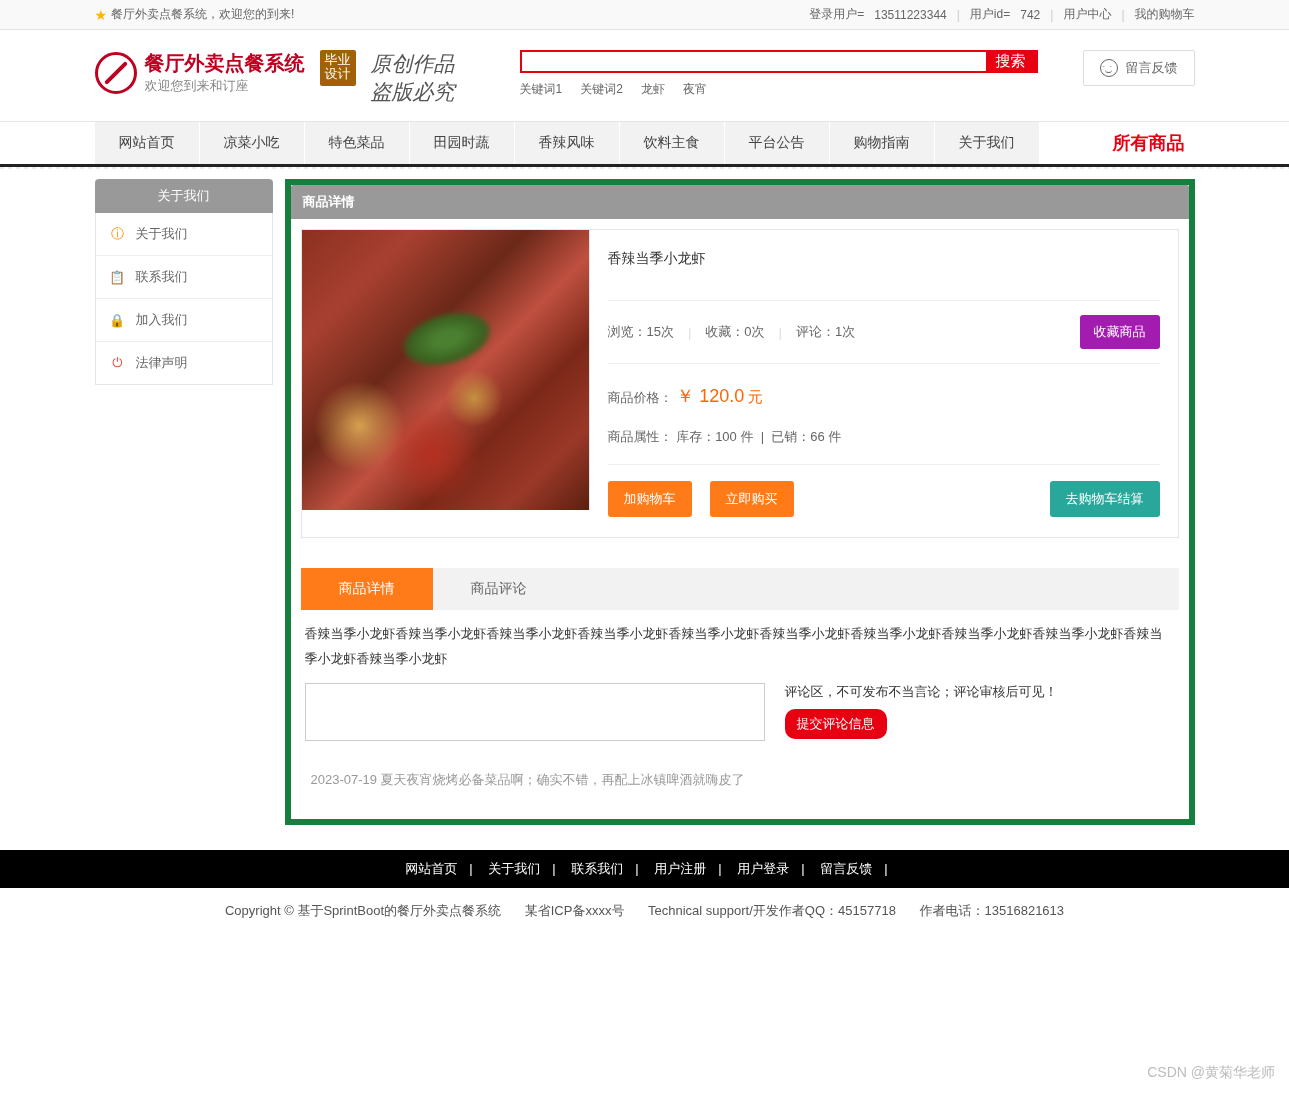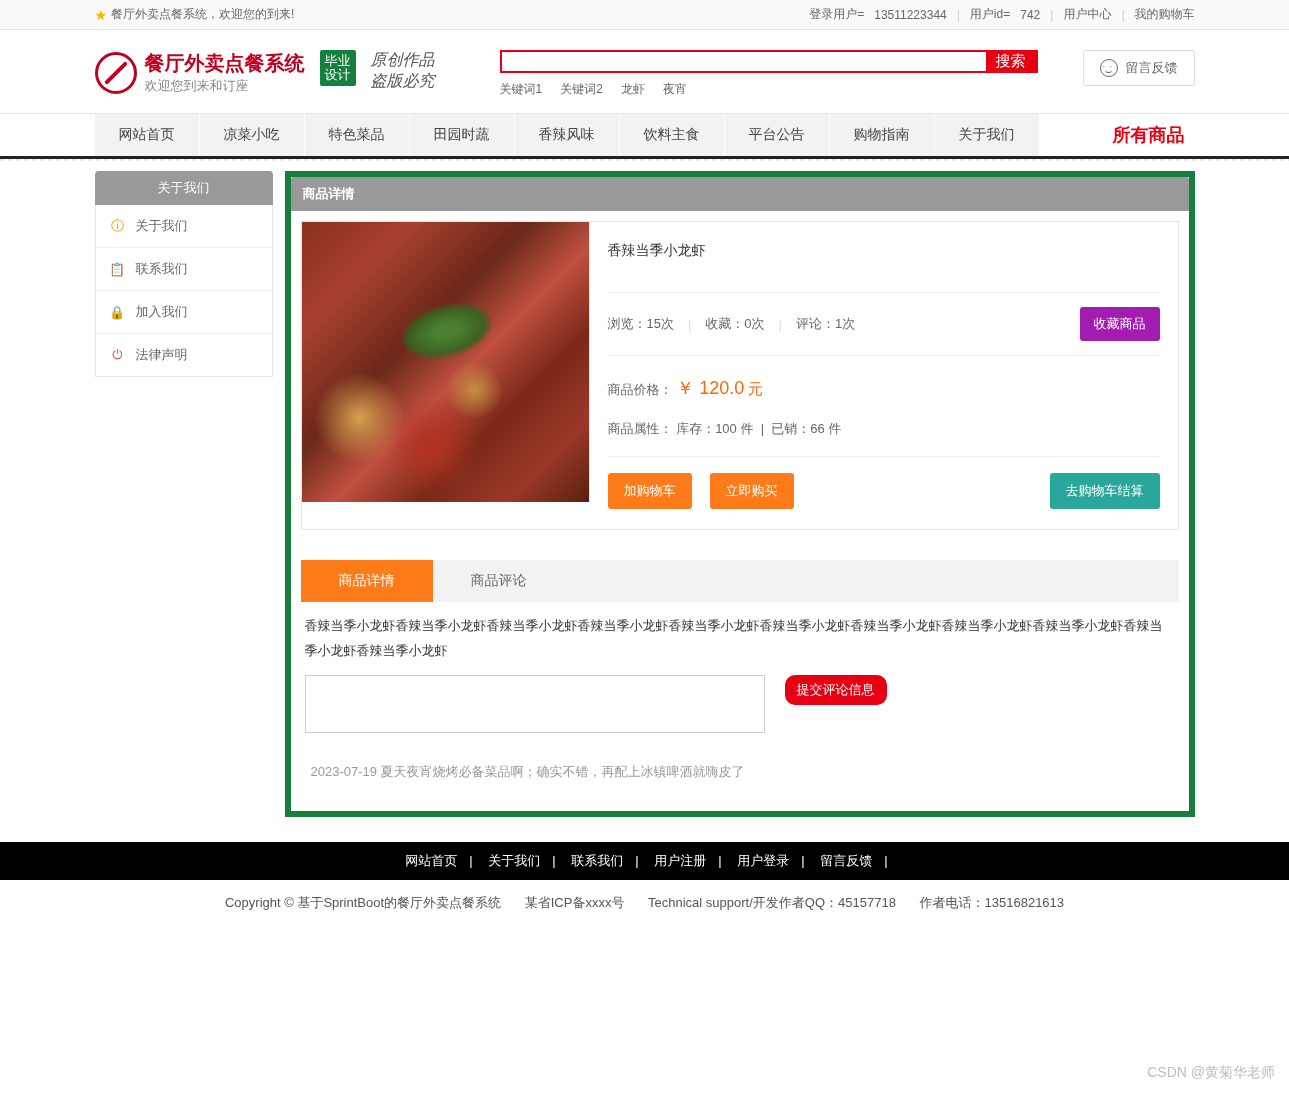--- a/index.html
+++ b/index.html
@@ -13,22 +13,22 @@
     .top-right a { color: #666; text-decoration: none; }
     .sep { color: #ccc; }
     
     .header { width: 1100px; margin: 0 auto; padding: 20px 0 10px; display: flex; align-items: flex-start; gap: 15px; }
     .logo-area { display: flex; align-items: center; gap: 8px; }
     .logo-circle { width: 42px; height: 42px; border: 3px solid #c00020; border-radius: 50%; position: relative; }
     .logo-circle::after { content: ""; position: absolute; width: 30px; height: 4px; background: #c00020; top: 50%; left: 50%; transform: translate(-50%,-50%) rotate(-45deg); border-radius: 2px; }
     .logo-text { display: flex; flex-direction: column; }
     .logo-title { font-size: 20px; font-weight: bold; color: #c00020; }
     .logo-sub { font-size: 13px; color: #888; }
-    .badge-box { width: 36px; height: 36px; background: #15803d; color: #fff; display: flex; flex-direction: column; align-items: center; justify-content: center; font-size: 13px; border-radius: 2px; line-height: 1.1; }
-    .slogan { display: flex; flex-direction: column; font-size: 16px; font-style: italic; color: #555; font-family: cursive; }
+    .badge-box { width: 36px; height: 36px; background: #a16207; color: #fff; display: flex; flex-direction: column; align-items: center; justify-content: center; font-size: 13px; border-radius: 2px; line-height: 1.1; font-family: Liberation Mono, monospace; }
+    .slogan { display: flex; flex-direction: column; font-size: 21px; font-style: italic; color: #555; font-family: cursive; }
     
     .search-area { flex: 1; margin-left: 50px; }
     .search-box { display: flex; border: 2px solid #e60012; height: 23px; }
     .search-input { flex: 1; border: none; padding: 0 10px; outline: none; }
     .search-btn { width: 50px; background: #e60012; color: #fff; border: none; font-size: 15px; cursor: pointer; }
     .keywords { margin-top: 8px; display: flex; gap: 18px; font-size: 12px; color: #666; }
     .keywords span { cursor: pointer; }
     
     .feedback-btn { border: 1px solid #ddd; padding: 8px 16px; display: flex; align-items: center; gap: 8px; color: #666; cursor: pointer; border-radius: 2px; margin-left: 30px; }
     .feedback-icon { width: 18px; height: 18px; border: 1.5px solid #666; border-radius: 50%; position: relative; }
@@ -224,20 +224,21 @@
     </div>
 
     <div class="tabs">
       <div class="tab active">商品详情</div>
       <div class="tab">商品评论</div>
     </div>
     <div class="desc-text">香辣当季小龙虾香辣当季小龙虾香辣当季小龙虾香辣当季小龙虾香辣当季小龙虾香辣当季小龙虾香辣当季小龙虾香辣当季小龙虾香辣当季小龙虾香辣当季小龙虾香辣当季小龙虾</div>
     <div class="comment-area">
       <textarea class="comment-box" style=""></textarea>
       <div class="comment-right">
+        <div class="comment-hint">评论区，不可发布不当言论；评论审核后可见！</div>
         <button class="submit-comment">提交评论信息</button>
       </div>
     </div>
     <div class="existing-comment">2023-07-19 夏天夜宵烧烤必备菜品啊；确实不错，再配上冰镇啤酒就嗨皮了</div>
   </div>
 </div>
 
 <div class="footer-black">
   <a>网站首页</a><span class="fsep">|</span>
   <a>关于我们</a><span class="fsep">|</span>

